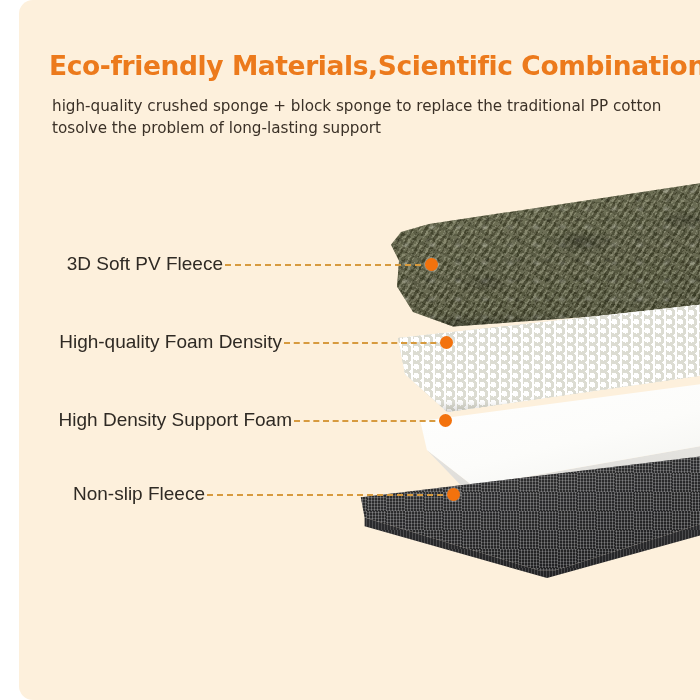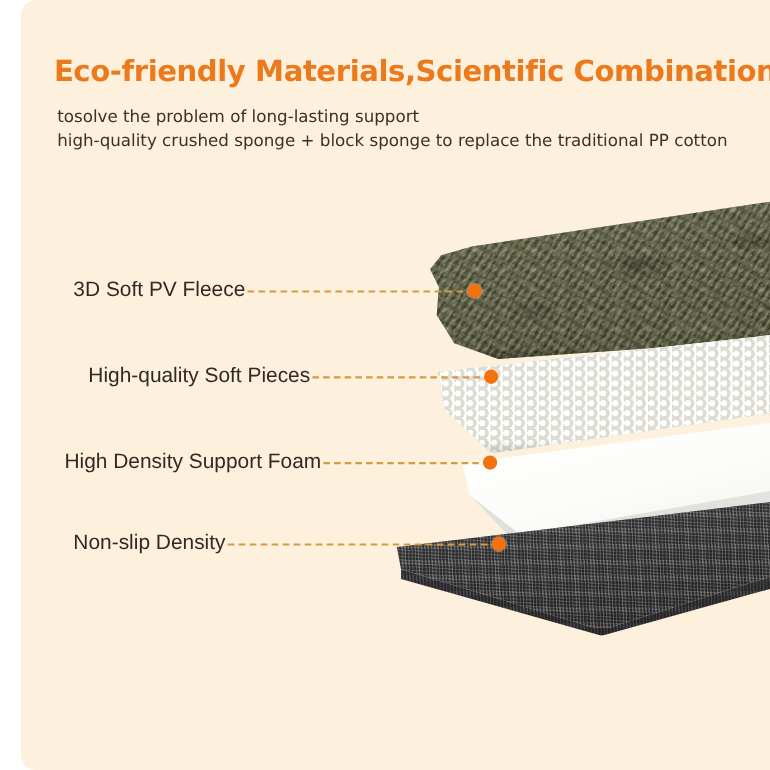--- a/index.html
+++ b/index.html
@@ -205,22 +205,22 @@
   .co-4 .cdot { left: 240px; }
 </style>
 </head>
 <body>
 
 <div id="page">
 
   <div class="headline">Eco-friendly Materials,Scientific Combination</div>
 
   <div class="subline">
+    <span>high-quality crushed sponge + block sponge to replace the traditional PP cotton</span>
     <span>tosolve the problem of long-lasting support</span>
-    <span>high-quality crushed sponge + block sponge to replace the traditional PP cotton</span>
   </div>
 
   <div class="stack">
 
     <div class="layer fleece-wrap">
       <div class="fleece-body"></div>
       <div class="fleece-tuft"></div>
     </div>
 
     <div class="layer crushed-wrap">
@@ -239,30 +239,30 @@
 
   </div>
 
   <div class="callout co-1">
     <div class="ctext">3D Soft PV Fleece</div>
     <div class="cline"></div>
     <div class="cdot"></div>
   </div>
 
   <div class="callout co-2">
-    <div class="ctext">High-quality Soft Pieces</div>
+    <div class="ctext">High-quality Foam Density</div>
     <div class="cline"></div>
     <div class="cdot"></div>
   </div>
 
   <div class="callout co-3">
     <div class="ctext">High Density Support Foam</div>
     <div class="cline"></div>
     <div class="cdot"></div>
   </div>
 
   <div class="callout co-4">
-    <div class="ctext">Non-slip Density</div>
+    <div class="ctext">Non-slip Fleece</div>
     <div class="cline"></div>
     <div class="cdot"></div>
   </div>
 
 </div>
 
 </body></html>

